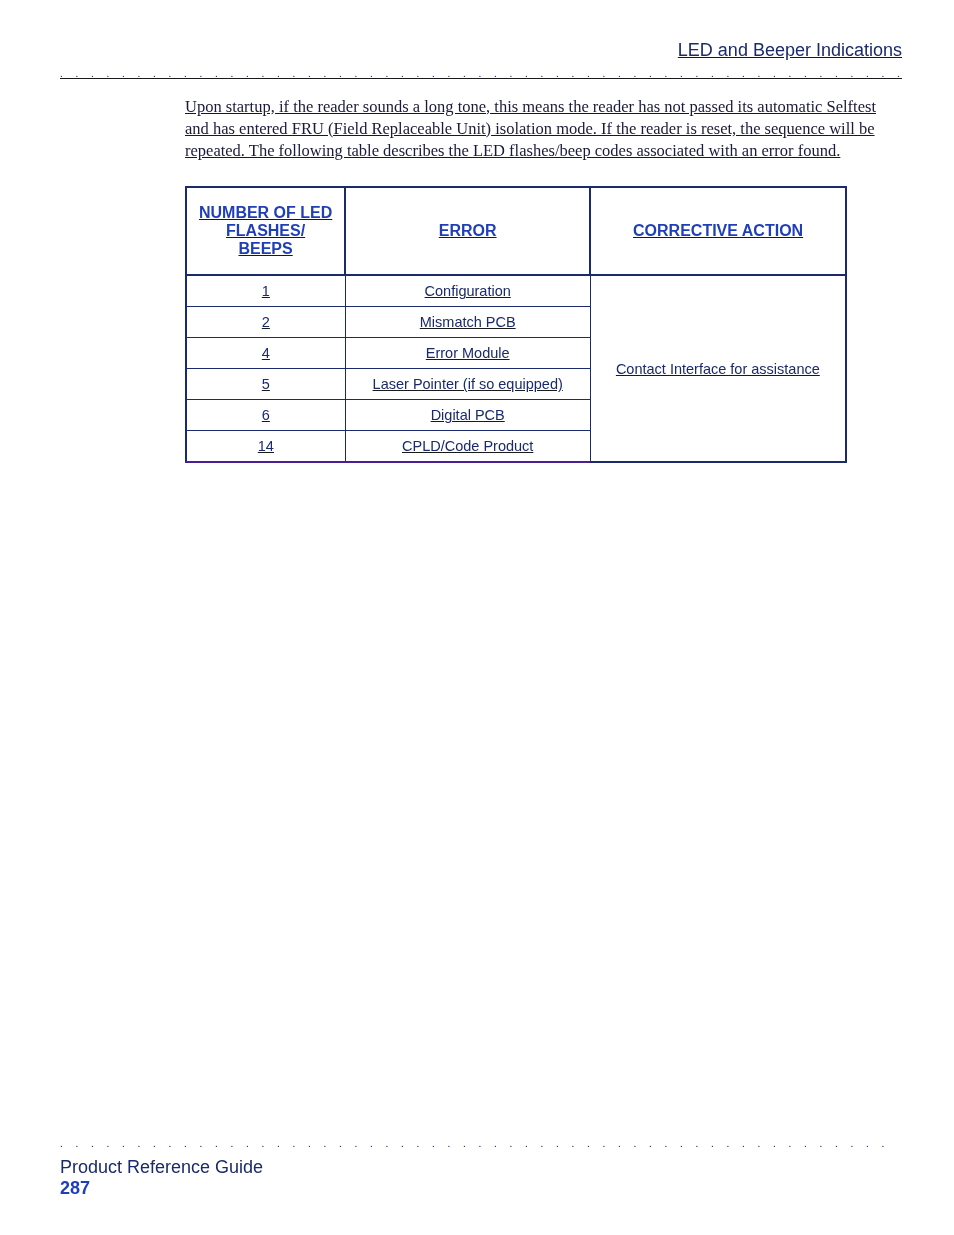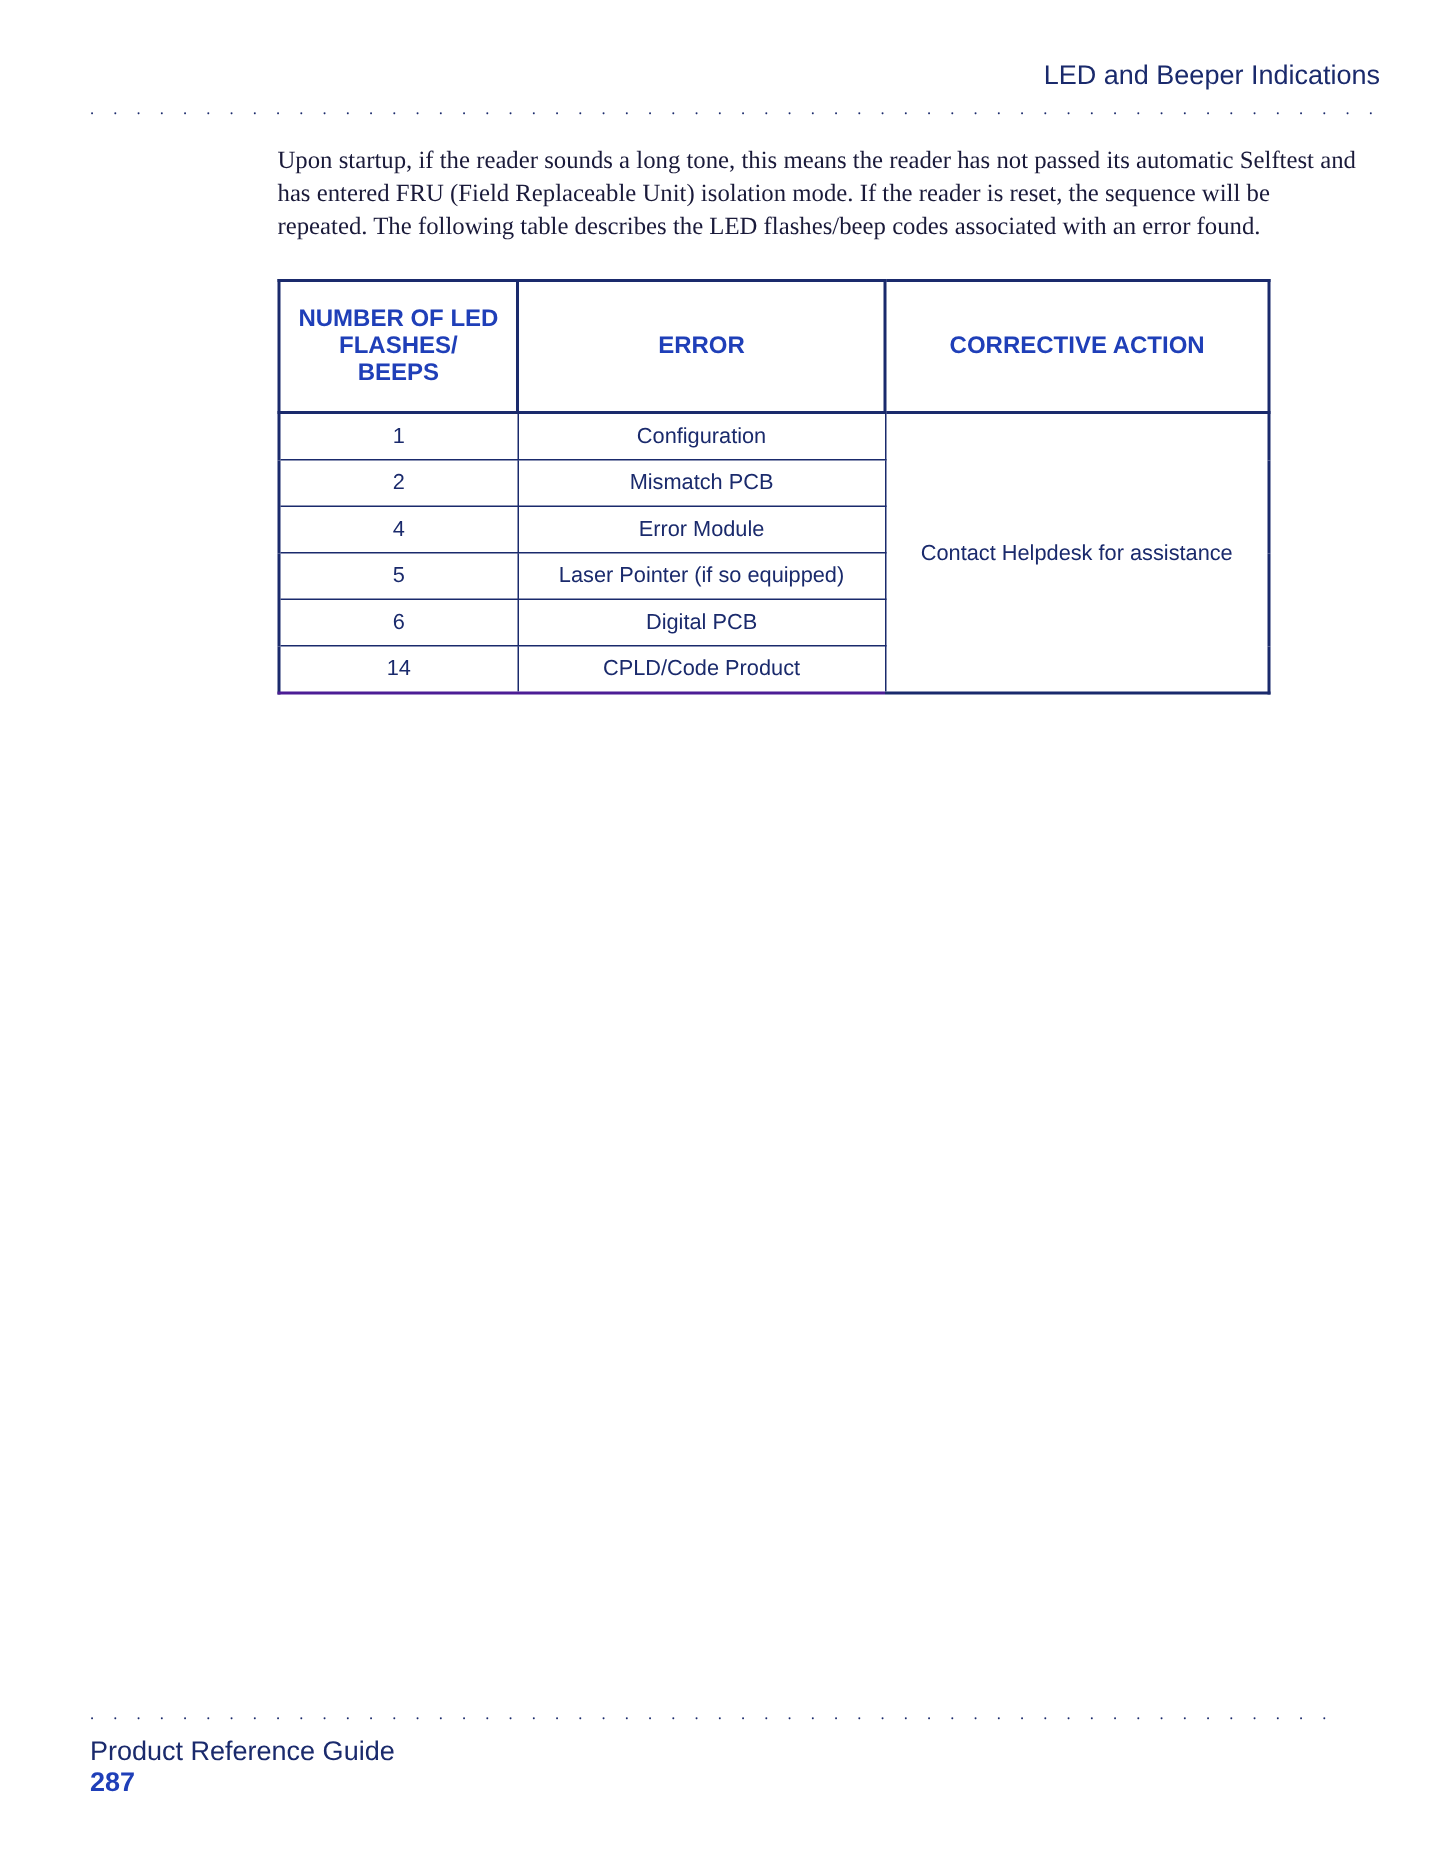--- a/index.html
+++ b/index.html
@@ -7,24 +7,25 @@
     padding: 0;
     font-family: Georgia, 'Times New Roman', serif;
     background: #fff;
     color: #1a1a1a;
     width: 954px;
     height: 1235px;
     position: relative;
     box-sizing: border-box;
   }
   .page {
-    padding: 40px 34px 40px 60px;
+    padding: 40px 52px 40px 60px;
     box-sizing: border-box;
     height: 100%;
     position: relative;
+    text-decoration: underline;
   }
   .header-section-title {
     text-align: right;
     color: #1a2a6c;
     font-family: 'Segoe UI', Arial, sans-serif;
     font-size: 18px;
     font-weight: 400;
     margin-bottom: 6px;
   }
   .dotted-line {
@@ -136,21 +137,21 @@
       <tr>
         <th class="col-count">NUMBER OF LED FLASHES/ BEEPS</th>
         <th class="col-error">ERROR</th>
         <th class="col-action">CORRECTIVE ACTION</th>
       </tr>
     </thead>
     <tbody>
       <tr>
         <td class="left-col">1</td>
         <td>Configuration</td>
-        <td class="action-cell" rowspan="6">Contact Helpdesk for assistance</td>
+        <td class="action-cell" rowspan="6">Contact Interface for assistance</td>
       </tr>
       <tr>
         <td class="left-col">2</td>
         <td>Mismatch PCB</td>
       </tr>
       <tr>
         <td class="left-col">4</td>
         <td>Error Module</td>
       </tr>
       <tr>

